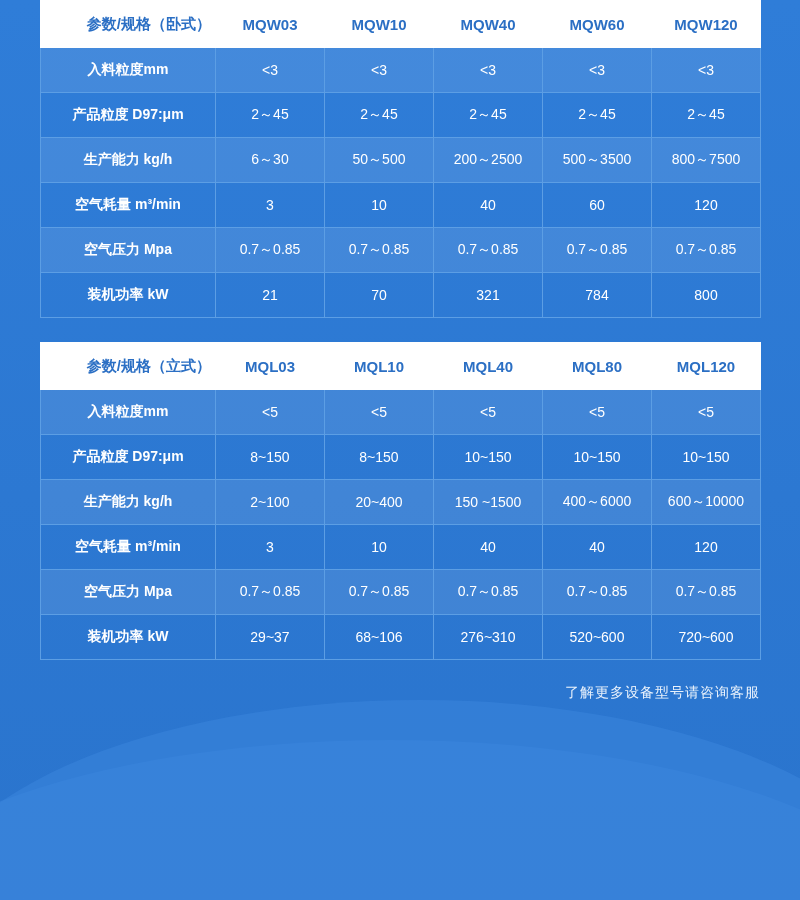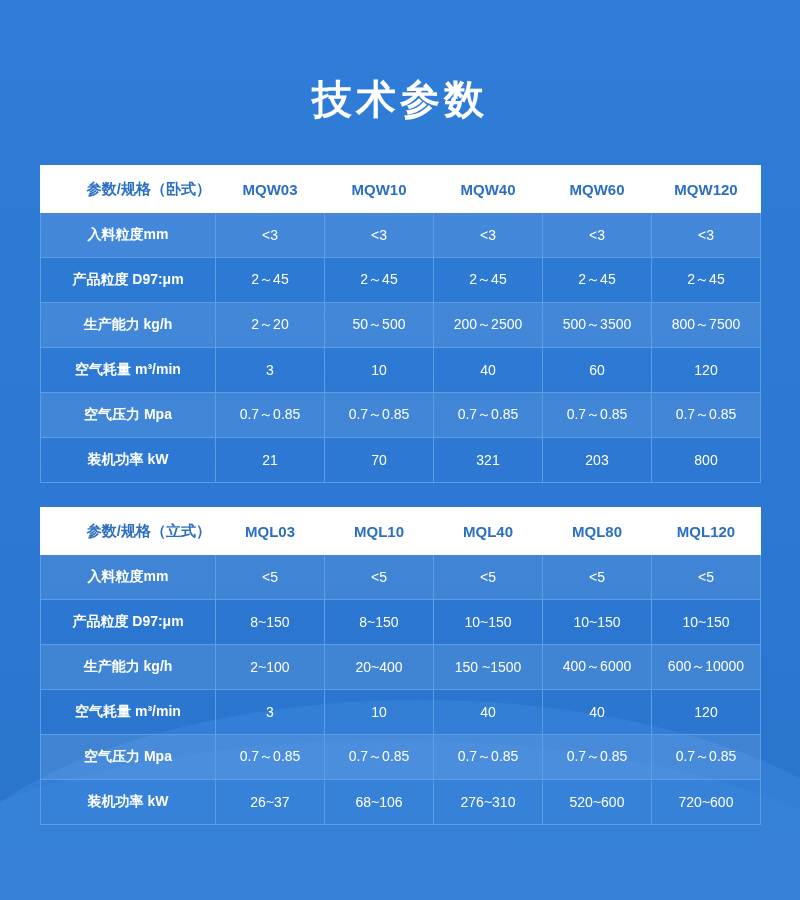--- a/index.html
+++ b/index.html
@@ -102,21 +102,20 @@
     letter-spacing: 1px;
   }
 </style>
 </head>
 <body>
 
 <div class="page">
   <div class="wave2"></div>
   <div class="wave"></div>
 
-  <h1 class="title">技术参数</h1>
 
   <div class="table-wrap">
 
     <table>
       <colgroup>
         <col class="c1">
           <col class="cx">
           <col class="cx">
           <col class="cx">
           <col class="cx">
@@ -144,21 +143,21 @@
         <tr>
           <td class="row-head">产品粒度 D97:μm</td>
           <td>2～45</td>
           <td>2～45</td>
           <td>2～45</td>
           <td>2～45</td>
           <td>2～45</td>
         </tr>
         <tr class="alt">
           <td class="row-head">生产能力 kg/h</td>
-          <td>2～20</td>
+          <td>6～30</td>
           <td>50～500</td>
           <td>200～2500</td>
           <td>500～3500</td>
           <td>800～7500</td>
         </tr>
         <tr>
           <td class="row-head">空气耗量 m³/min</td>
           <td>3</td>
           <td>10</td>
           <td>40</td>
@@ -171,21 +170,21 @@
           <td>0.7～0.85</td>
           <td>0.7～0.85</td>
           <td>0.7～0.85</td>
           <td>0.7～0.85</td>
         </tr>
         <tr>
           <td class="row-head">装机功率 kW</td>
           <td>21</td>
           <td>70</td>
           <td>321</td>
-          <td>203</td>
+          <td>784</td>
           <td>800</td>
         </tr>
       </tbody>
     </table>
 
     <table>
       <colgroup>
         <col class="c1">
           <col class="cx">
           <col class="cx">
@@ -239,24 +238,25 @@
         <tr class="alt">
           <td class="row-head">空气压力 Mpa</td>
           <td>0.7～0.85</td>
           <td>0.7～0.85</td>
           <td>0.7～0.85</td>
           <td>0.7～0.85</td>
           <td>0.7～0.85</td>
         </tr>
         <tr>
           <td class="row-head">装机功率 kW</td>
-          <td>26~37</td>
+          <td>29~37</td>
           <td>68~106</td>
           <td>276~310</td>
           <td>520~600</td>
           <td>720~600</td>
         </tr>
       </tbody>
     </table>
 
   </div>
 
+  <div class="footnote">了解更多设备型号请咨询客服</div>
 </div>
 
 </body></html>

